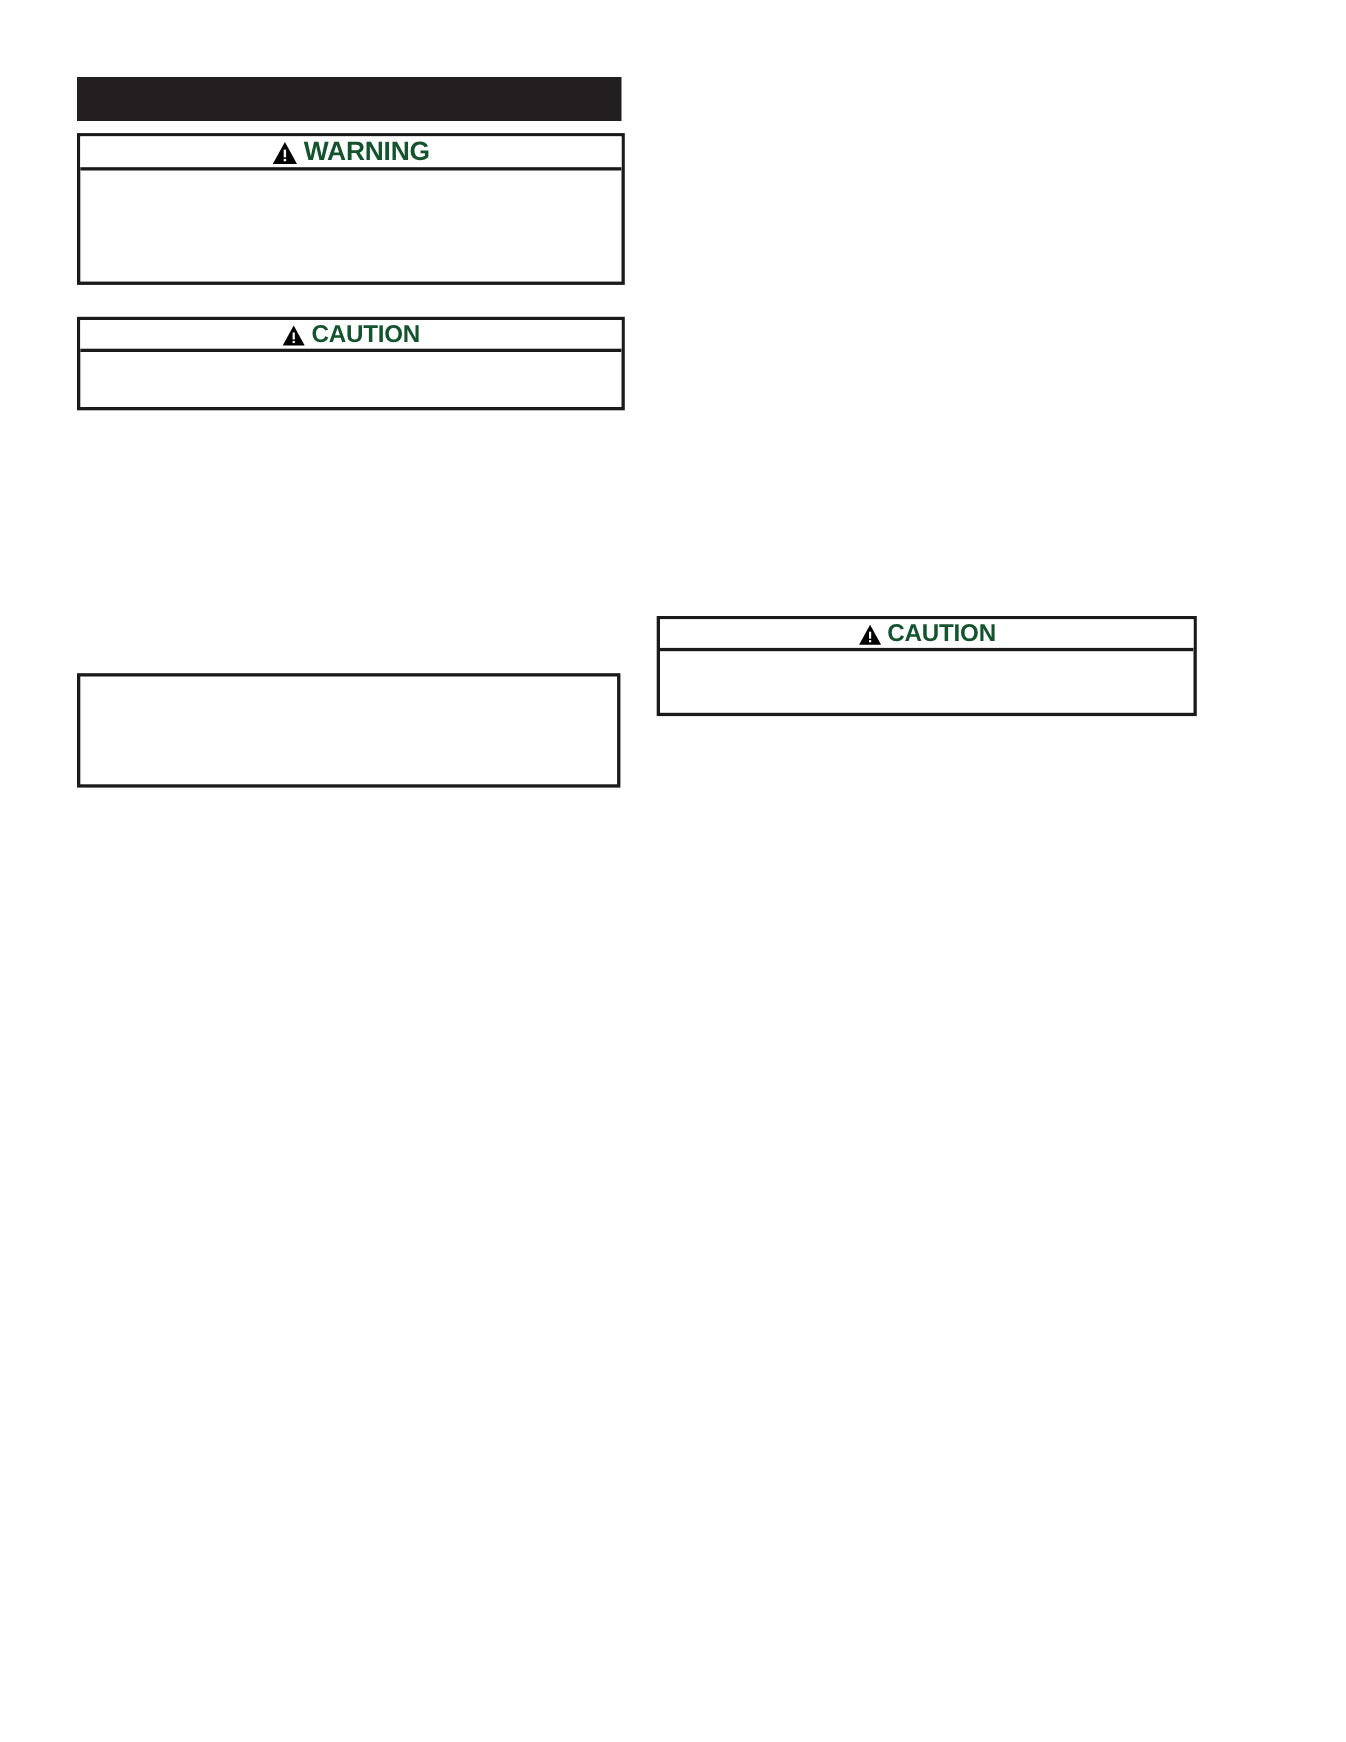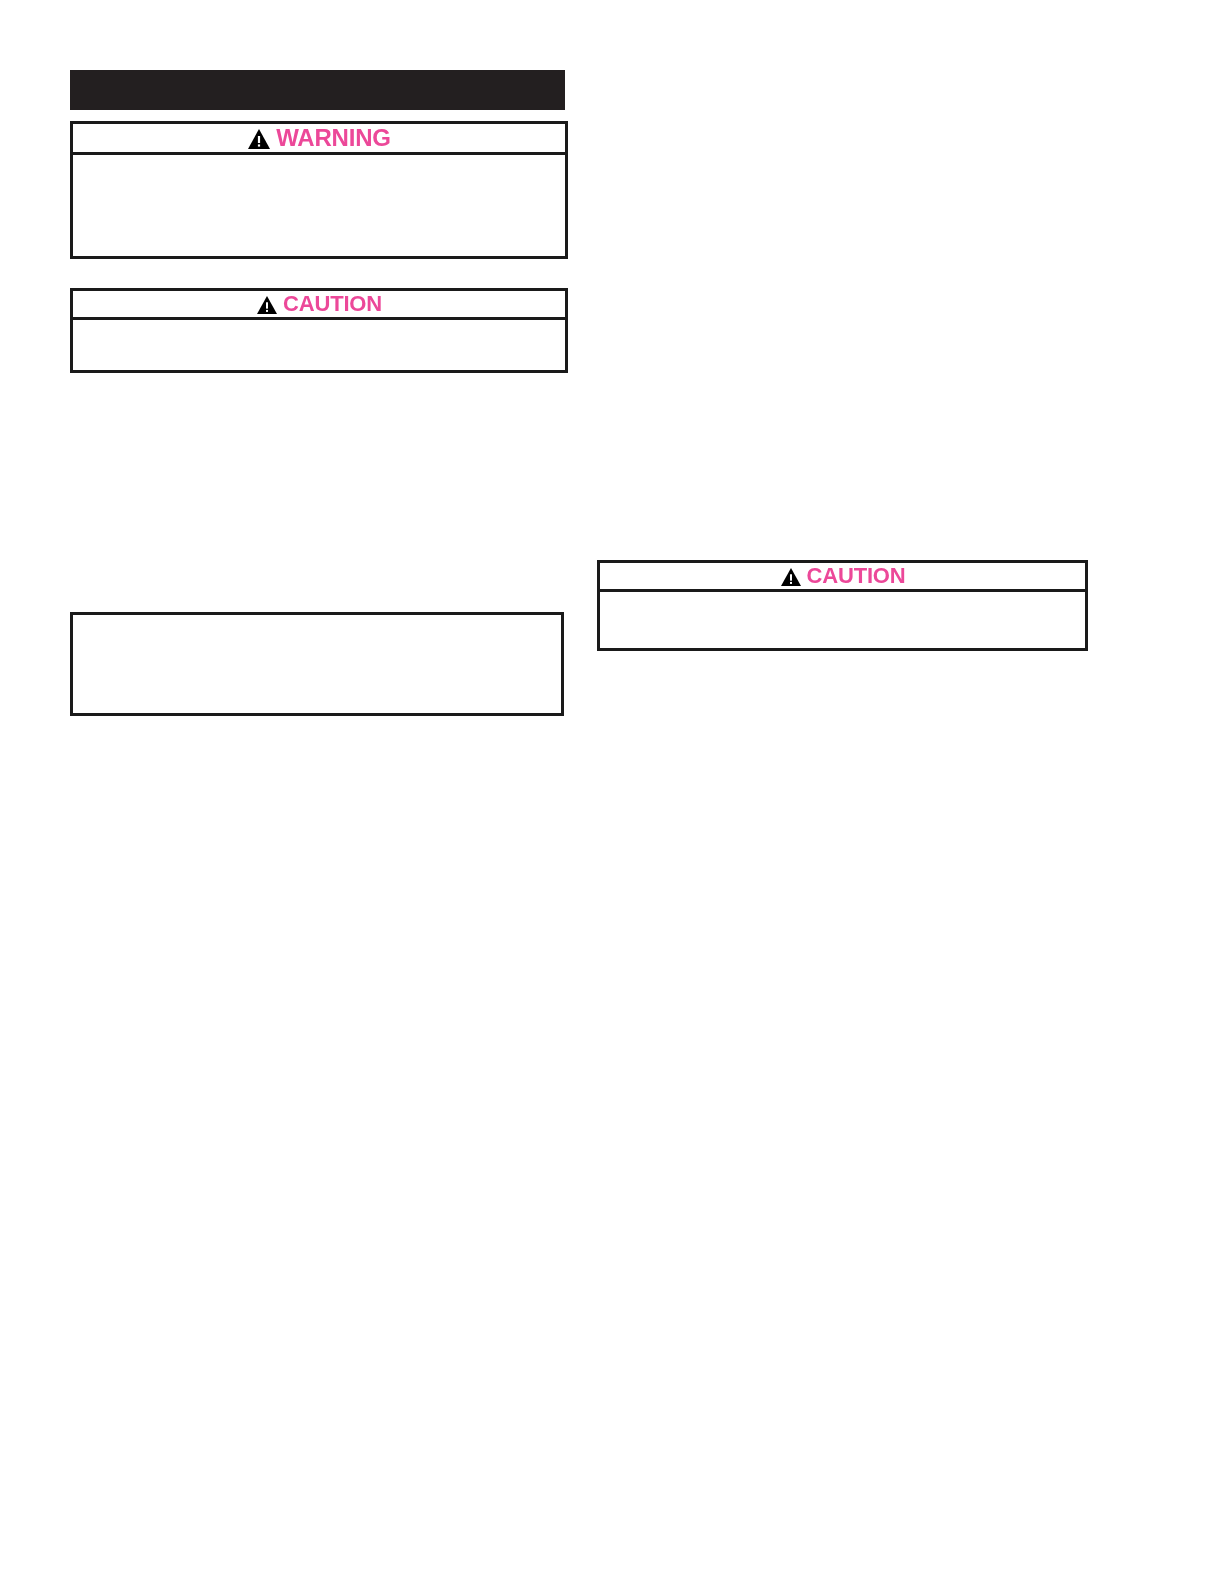--- a/index.html
+++ b/index.html
@@ -49,21 +49,21 @@
     border-bottom: 3px solid #1a1a1a;
     text-align: center;
     display: flex;
     align-items: center;
     justify-content: center;
     gap: 5px;
     background: #ffffff;
   }
   .alert-header .alert-label {
     font-weight: bold;
-    color: #ec4899;
+    color: #14532d;
     letter-spacing: -0.2px;
     white-space: nowrap;
   }
   .alert-body {
     box-sizing: border-box;
     padding: 7px 9px 6px 9px;
     font-size: 13px;
     line-height: 1.3;
     color: #1a1a1a;
     white-space: pre-wrap;

